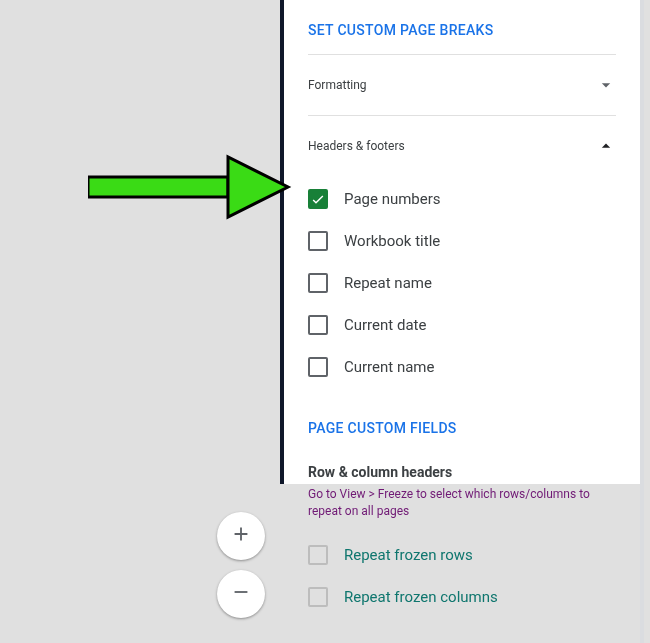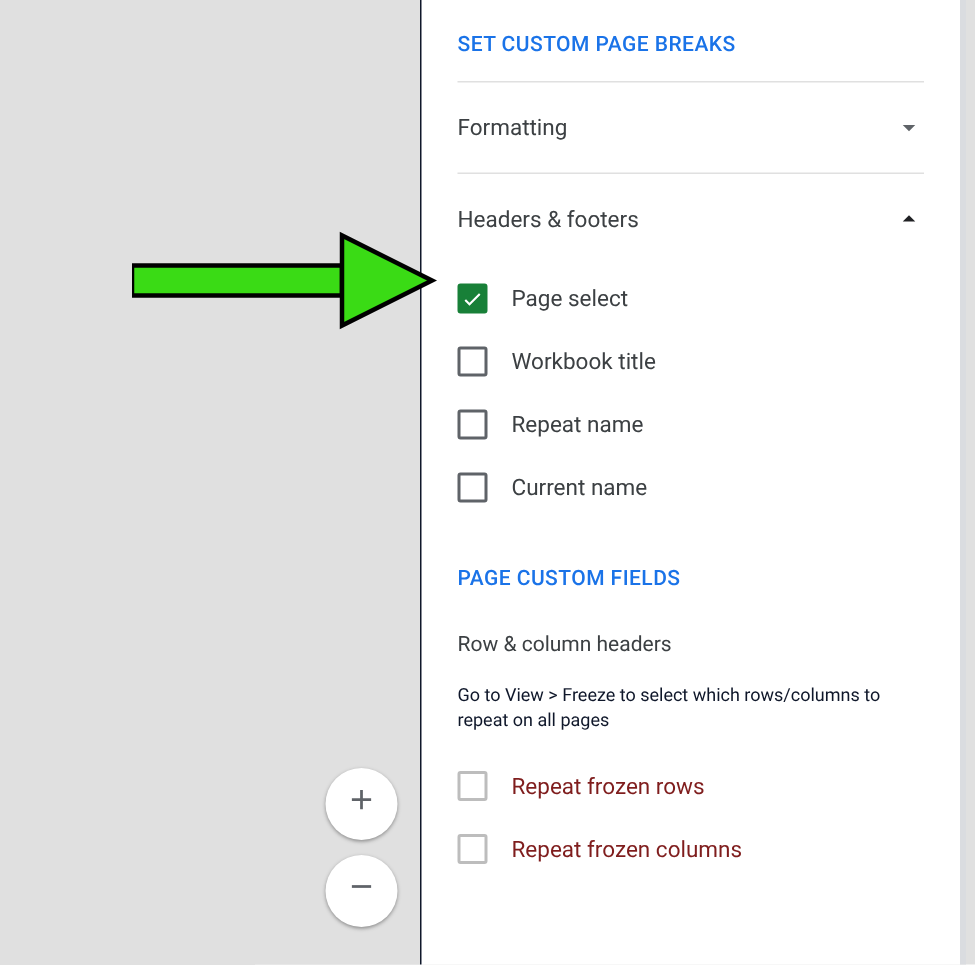--- a/index.html
+++ b/index.html
@@ -39,23 +39,23 @@
       cursor: pointer;
       color: #5f6368;
       font-size: 22px;
       font-weight: 300;
     }
     .panel {
       position: absolute;
       left: 280px;
       top: 0;
       width: 360px;
-      height: 643px;
+      height: 484px;
       background: #fff;
-      border-left: 1px solid #0f172a;
+      border-left: 4px solid #0f172a;
       padding-top: 8px;
     }
     .vertical-edge {
       position: absolute;
       right: 6px;
       top: 0;
       width: 4px;
       height: 643px;
       background: #dadce0;
     }
@@ -74,21 +74,21 @@
       background: #e0e0e0;
       margin: 2px 0;
     }
     .accordion-row {
       display: flex;
       align-items: center;
       justify-content: space-between;
       padding: 18px 0;
       cursor: pointer;
       color: #3c4043;
-      font-size: 15px;
+      font-size: 12px;
     }
     .chev {
       display: inline-flex;
     }
     .chev svg { width: 20px; height: 20px; }
     .check-row {
       display: flex;
       align-items: center;
       gap: 16px;
       padding: 11px 0;
@@ -109,33 +109,32 @@
       border-color: #188038;
     }
     .checkbox.disabled {
       border-color: #bdbdbd;
     }
     .checkbox.checked svg { width: 16px; height: 16px; }
     .check-label {
       color: #3c4043;
       font-size: 15px;
     }
-    .check-label.disabled { color: #7f1d1d; }
+    .check-label.disabled { color: #0f766e; }
     .section-title {
       color: #3c4043;
       font-size: 14px;
-      font-weight: 400;
+      font-weight: 700;
       padding: 10px 0 6px 0;
     }
     .helper-text {
-      color: #0f172a;
+      color: #701a75;
       font-size: 12px;
       line-height: 1.4;
       padding-bottom: 14px;
-      margin-top: 11px;
     }
     .arrow-overlay {
       position: absolute;
       left: 88px;
       top: 145px;
       pointer-events: none;
     }
     .spacer-sm { height: 4px; }
     .spacer-md { height: 18px; }
   </style>
@@ -189,33 +188,37 @@
     </div>
 
     <div class="spacer-sm"></div>
 
     <div class="check-row">
       <span class="checkbox checked">
         <svg viewBox="0 0 24 24">
             <path fill="#fff" d="M9 16.2l-3.5-3.5L4 14.2 9 19.2 20 8.2l-1.5-1.5z"></path>
           </svg>
       </span>
-      <span class="check-label">Page select</span>
+      <span class="check-label">Page numbers</span>
     </div>
 
     <div class="check-row">
       <span class="checkbox"></span>
       <span class="check-label">Workbook title</span>
     </div>
 
     <div class="check-row">
       <span class="checkbox"></span>
       <span class="check-label">Repeat name</span>
     </div>
 
+    <div class="check-row">
+      <span class="checkbox"></span>
+      <span class="check-label">Current date</span>
+    </div>
 
     <div class="check-row">
       <span class="checkbox"></span>
       <span class="check-label">Current name</span>
     </div>
 
     <div class="spacer-md"></div>
 
     <div class="link-row">PAGE CUSTOM FIELDS</div>
 

